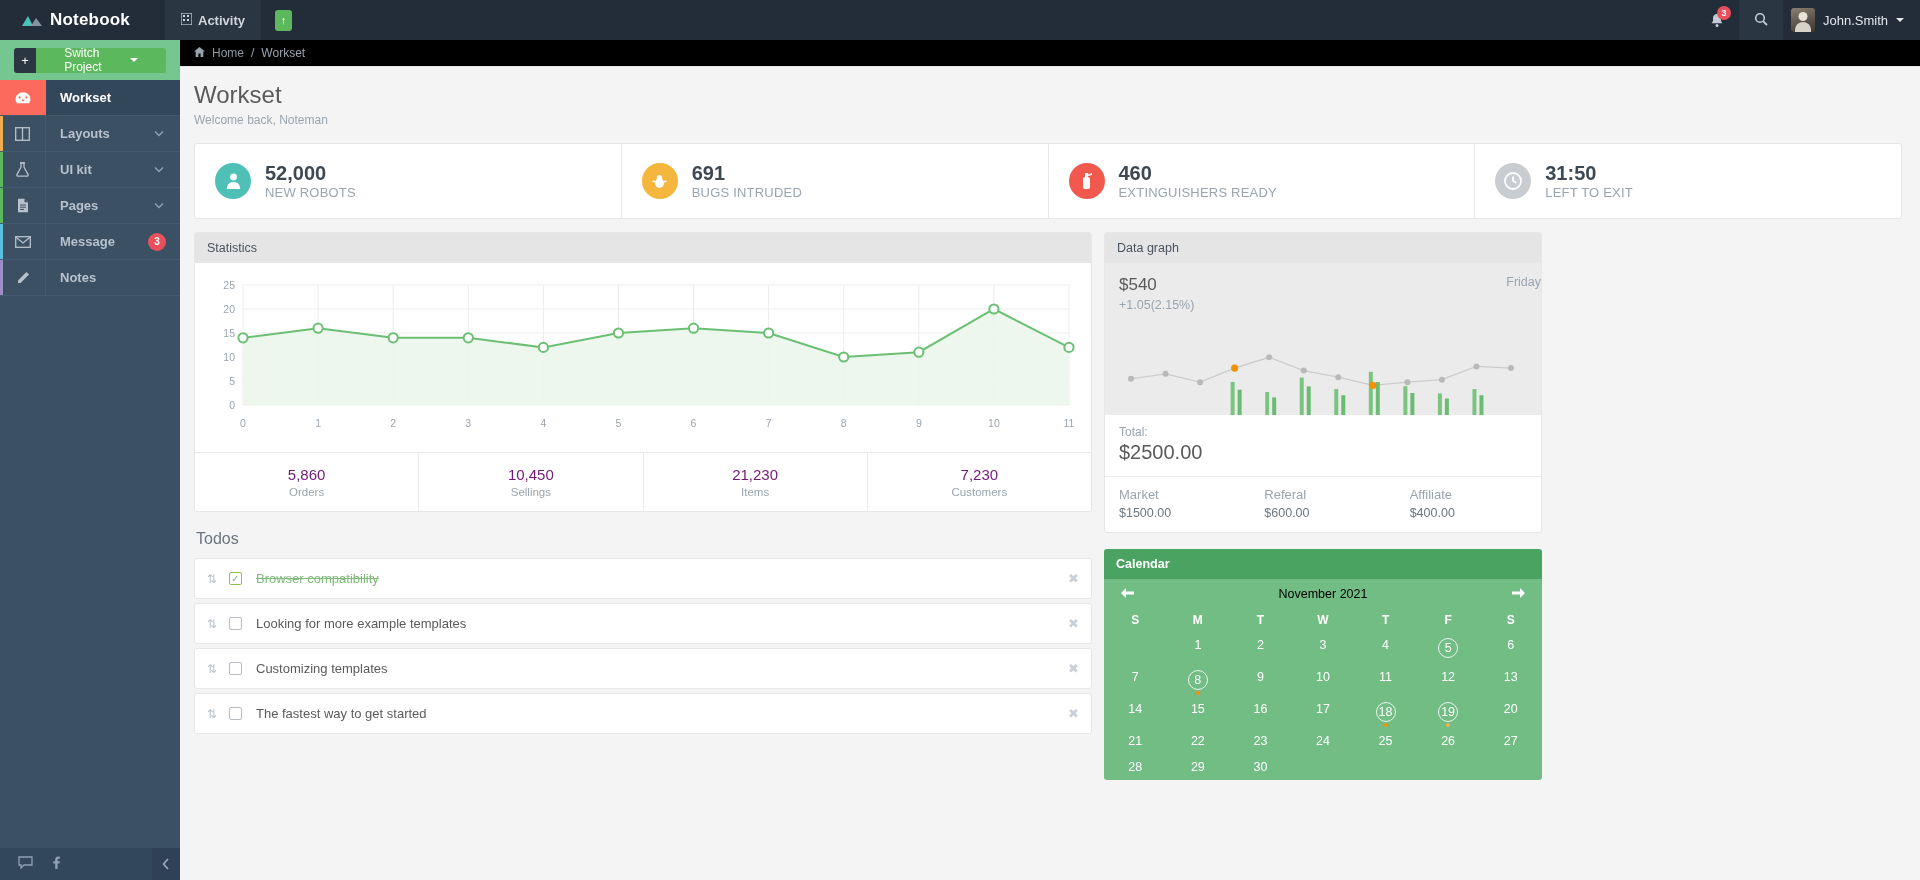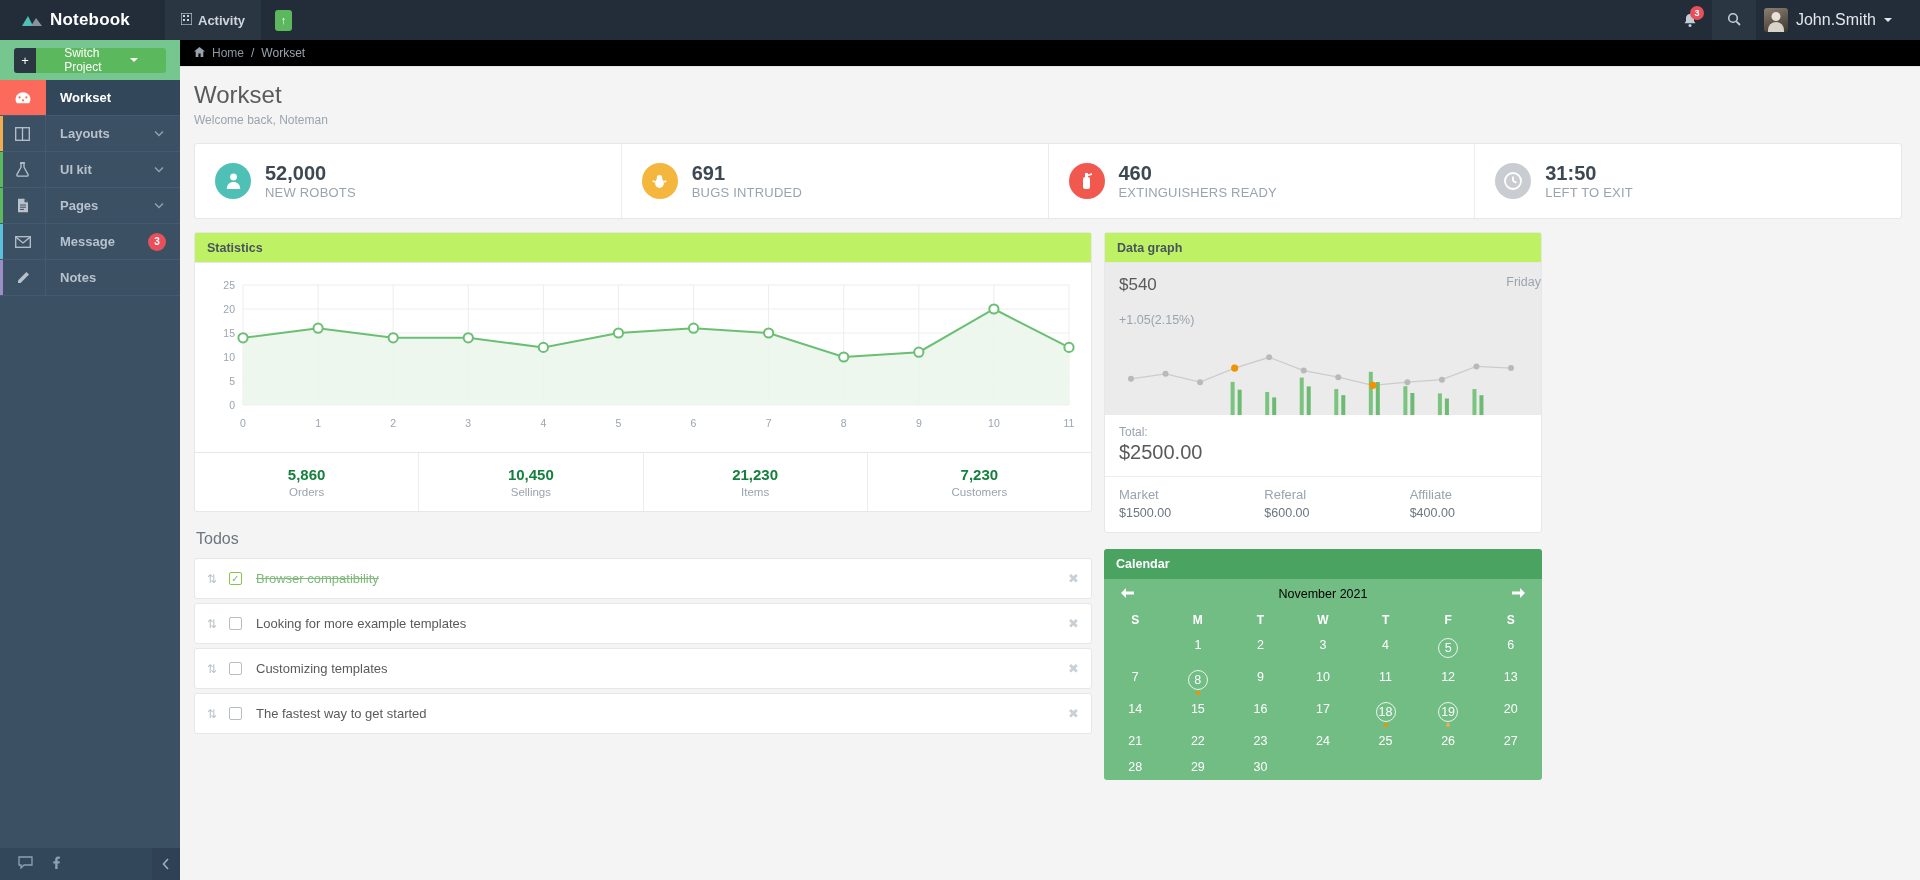--- a/index.html
+++ b/index.html
@@ -14,21 +14,21 @@
   .brand { width:165px; display:flex; align-items:center; gap:8px; padding-left:22px; color:#fff; font-size:17px; font-weight:bold; letter-spacing:.2px; }
   .brand-mark { width:20px; height:14px; position:relative; }
   .nav-tab { display:flex; align-items:center; gap:6px; padding:0 16px; color:#cfd6dd; font-size:13px; font-weight:bold; background:#2b3643; }
   .nav-tab .ico { font-size:12px; }
   .nav-up { display:flex; align-items:center; padding:0 14px; }
   .up-badge { width:17px; height:21px; background:#5cb85c; border-radius:3px; color:#fff; display:flex; align-items:center; justify-content:center; font-size:11px; }
   .top-right { margin-left:auto; display:flex; align-items:stretch; }
   .ticon { width:44px; display:flex; align-items:center; justify-content:center; color:#c3ccd6; font-size:14px; position:relative; }
   .ticon.sep { background:#2b3643; }
   .bell-badge { position:absolute; top:6px; right:8px; background:#e8505b; color:#fff; font-size:9px; min-width:14px; height:14px; border-radius:7px; display:flex; align-items:center; justify-content:center; font-weight:bold; }
-  .user-box { display:flex; align-items:center; gap:8px; padding:0 28px 0 8px; color:#e2e7ec; font-size:16px; }
+  .user-box { display:flex; align-items:center; gap:8px; padding:0 16px 0 8px; color:#e2e7ec; font-size:13px; }
   .avatar { width:24px; height:24px; border-radius:3px; background:linear-gradient(160deg,#8d7f72 0%,#5a5148 60%,#3d3832 100%); position:relative; overflow:hidden; }
   .avatar::after { content:""; position:absolute; left:50%; bottom:0; transform:translateX(-50%); width:16px; height:10px; border-radius:8px 8px 0 0; background:#d9d2c8; }
   .avatar::before { content:""; position:absolute; left:50%; top:4px; transform:translateX(-50%); width:9px; height:9px; border-radius:50%; background:#e8e1d7; }
   .caret-d { width:0;height:0;border-left:4px solid transparent;border-right:4px solid transparent;border-top:4px solid currentColor; }
 
   
   .sidebar { position:absolute; top:40px; left:0; width:180px; bottom:0; background:#3c5064; z-index:20; }
   .switch-row { height:40px; background:#76c68f; display:flex; align-items:center; padding:0 14px; }
   .switch-btn { display:flex; align-items:stretch; height:25px; border-radius:3px; overflow:hidden; }
   .switch-plus { width:27px; background:#2b3643; color:#fff; display:flex; align-items:center; justify-content:center; font-size:13px; }
@@ -58,44 +58,44 @@
   .stat:last-child { border-right:none; }
   .stat-ico { width:36px; height:36px; border-radius:50%; display:flex; align-items:center; justify-content:center; color:#fff; font-size:17px; flex:none; }
   .stat-num { font-size:20px; font-weight:bold; color:#3d4852; line-height:1.15; }
   .stat-lbl { font-size:13px; color:#9aa4ae; text-transform:uppercase; letter-spacing:.2px; }
 
   .cols { display:flex; gap:12px; margin-top:13px; align-items:flex-start; }
   .col-left { width:898px; flex:none; }
   .col-right { width:438px; flex:none; }
 
   .panel { background:#fff; border:1px solid #e7e7e7; border-radius:3px; }
-  .panel-head { height:30px; display:flex; align-items:center; padding:0 12px; background:#bef264; border-bottom:1px solid #e7e7e7; font-size:12.5px; font-weight:bold; color:#4a545e; }
+  .panel-head { height:30px; display:flex; align-items:center; padding:0 12px; background:#e5e5e5; border-bottom:1px solid #e7e7e7; font-size:12.5px; font-weight:normal; color:#4a545e; }
 
   
   .chart-wrap { padding:10px 14px 4px 14px; position:relative; }
   .chart-foot { display:flex; border-top:1px solid #e7e7e7; }
   .chart-foot .cf { flex:1; text-align:center; padding:13px 0; border-right:1px solid #ececec; }
   .chart-foot .cf:last-child { border-right:none; }
-  .cf-num { font-size:15px; font-weight:bold; color:#15803d; }
+  .cf-num { font-size:15px; font-weight:normal; color:#701a75; }
   .cf-lbl { font-size:11.5px; color:#9aa4ae; margin-top:3px; }
 
   
   .todos-title { font-size:16px; color:#6b7680; margin:18px 0 10px 2px; }
   .todo { background:#fff; border:1px solid #e7e7e7; border-radius:3px; height:41px; display:flex; align-items:center; padding:0 12px; margin-bottom:4px; }
   .todo .drag { color:#b9c1c8; font-size:12px; width:22px; }
   .todo .chk { width:13px; height:13px; border:1px solid #b6bdc4; border-radius:2px; margin-right:14px; display:flex; align-items:center; justify-content:center; font-size:10px; color:#7cb87c; background:#fff; }
   .todo .chk.done { border-color:#8bc34a; }
   .todo .txt { font-size:13px; color:#5a5a5a; }
   .todo .txt.done { color:#7fba7a; text-decoration:line-through; }
   .todo .x { margin-left:auto; color:#c9d0d6; font-size:13px; }
 
   
   .dg-top { background:#ebebeb; padding:12px 14px 0 14px; position:relative; height:152px; }
   .dg-price { font-size:17px; color:#5a5a5a; }
-  .dg-delta { font-size:12.5px; color:#9aa4ae; margin-top:18px; }
+  .dg-delta { font-size:12.5px; color:#9aa4ae; margin-top:3px; }
   .dg-day { position:absolute; right:0; top:12px; font-size:12.5px; color:#9aa4ae; }
   .dg-total { padding:10px 14px 12px 14px; border-bottom:1px solid #ececec; }
   .dg-total-lbl { font-size:12px; color:#9aa4ae; }
   .dg-total-val { font-size:20px; color:#5a5a5a; margin-top:2px; }
   .dg-cols { display:flex; padding:10px 0 12px 0; }
   .dg-col { flex:1; padding-left:14px; }
   .dg-col .k { font-size:13px; color:#9aa4ae; }
   .dg-col .v { font-size:12.5px; color:#6b7680; margin-top:4px; }
 
   

